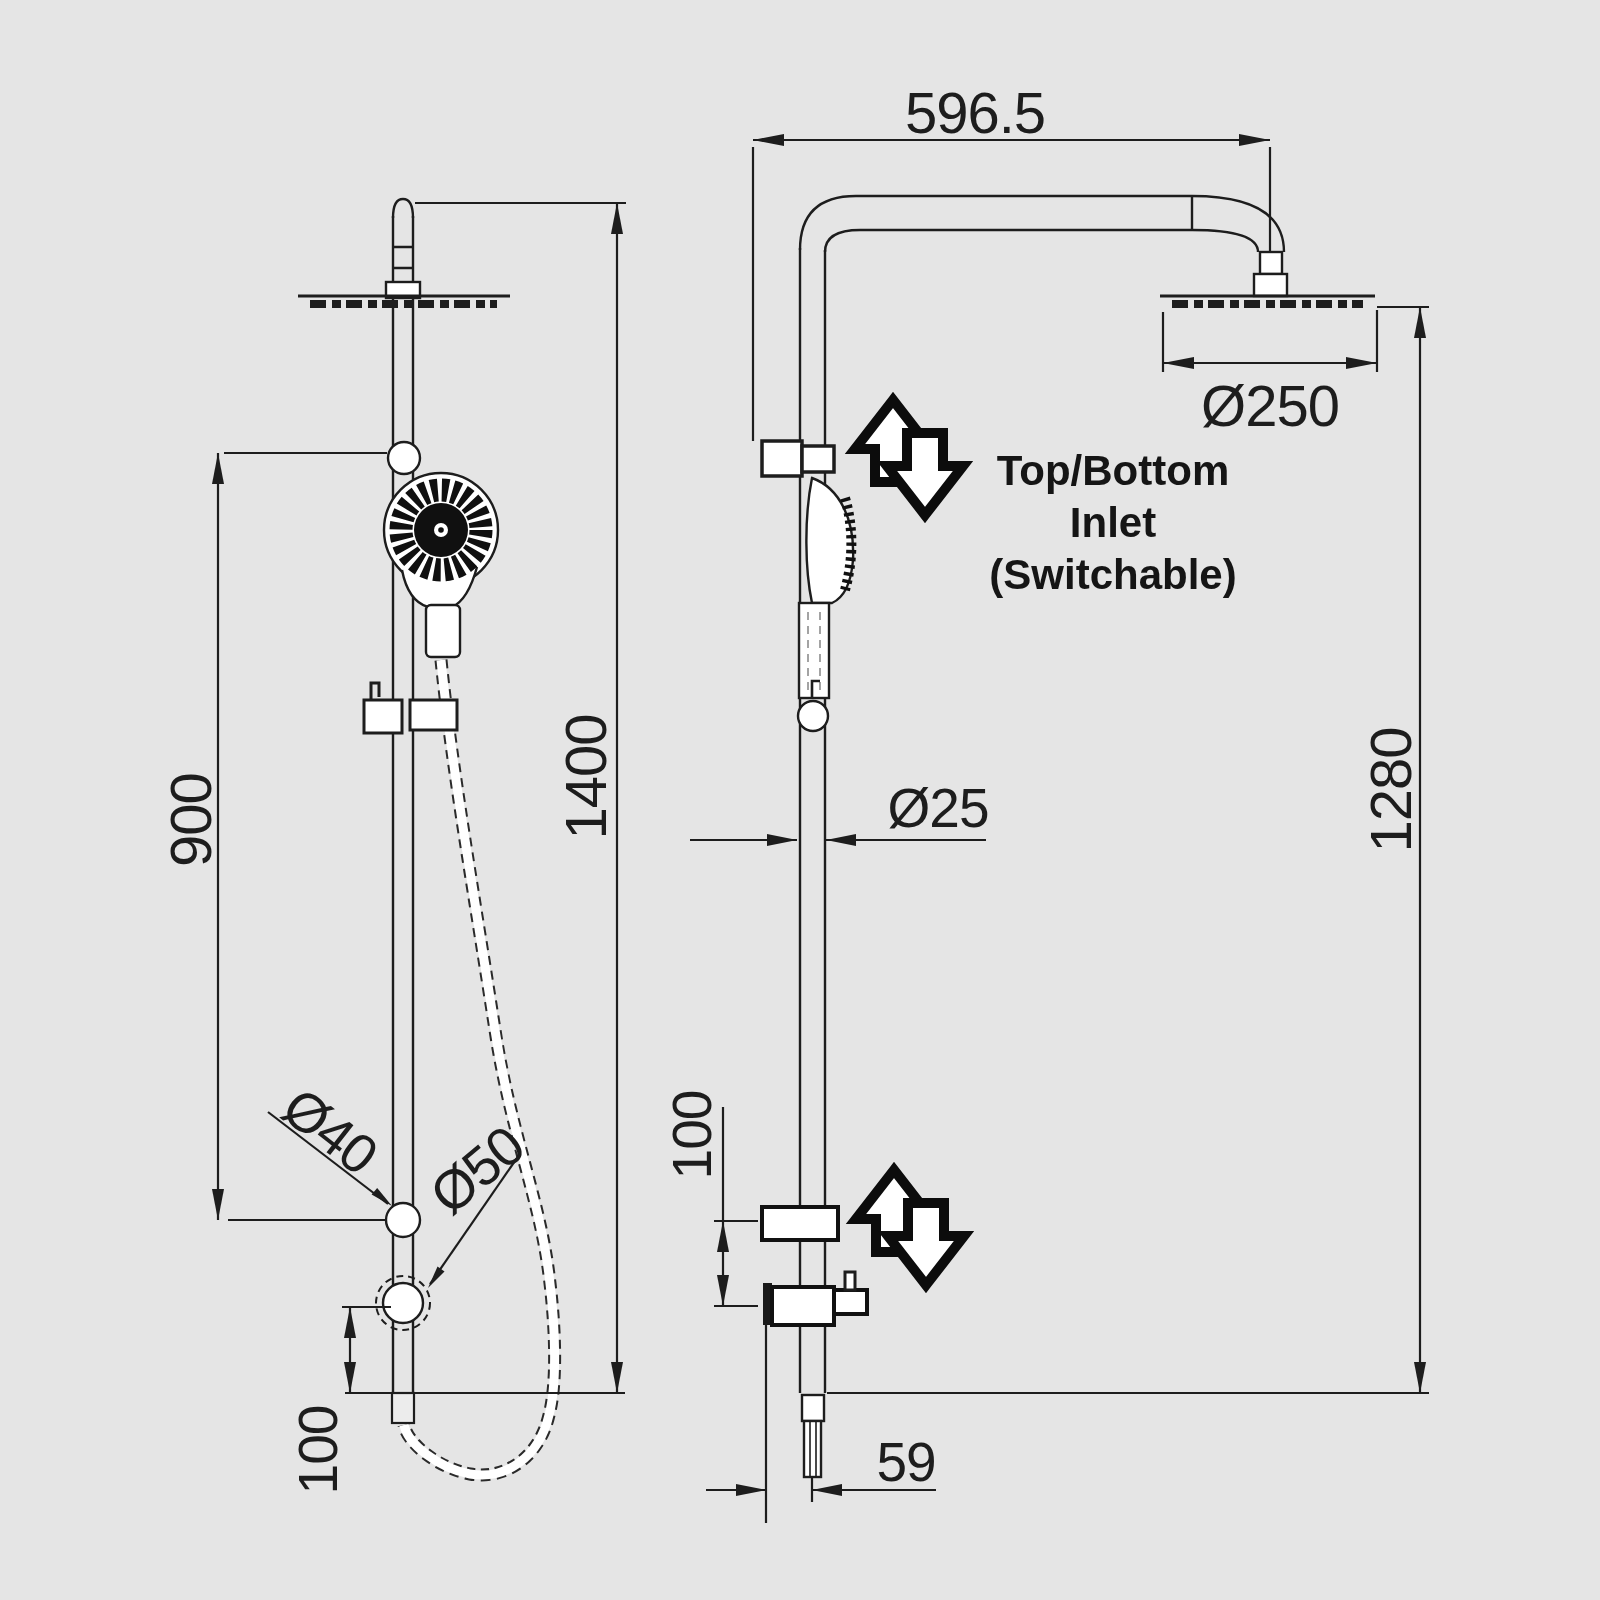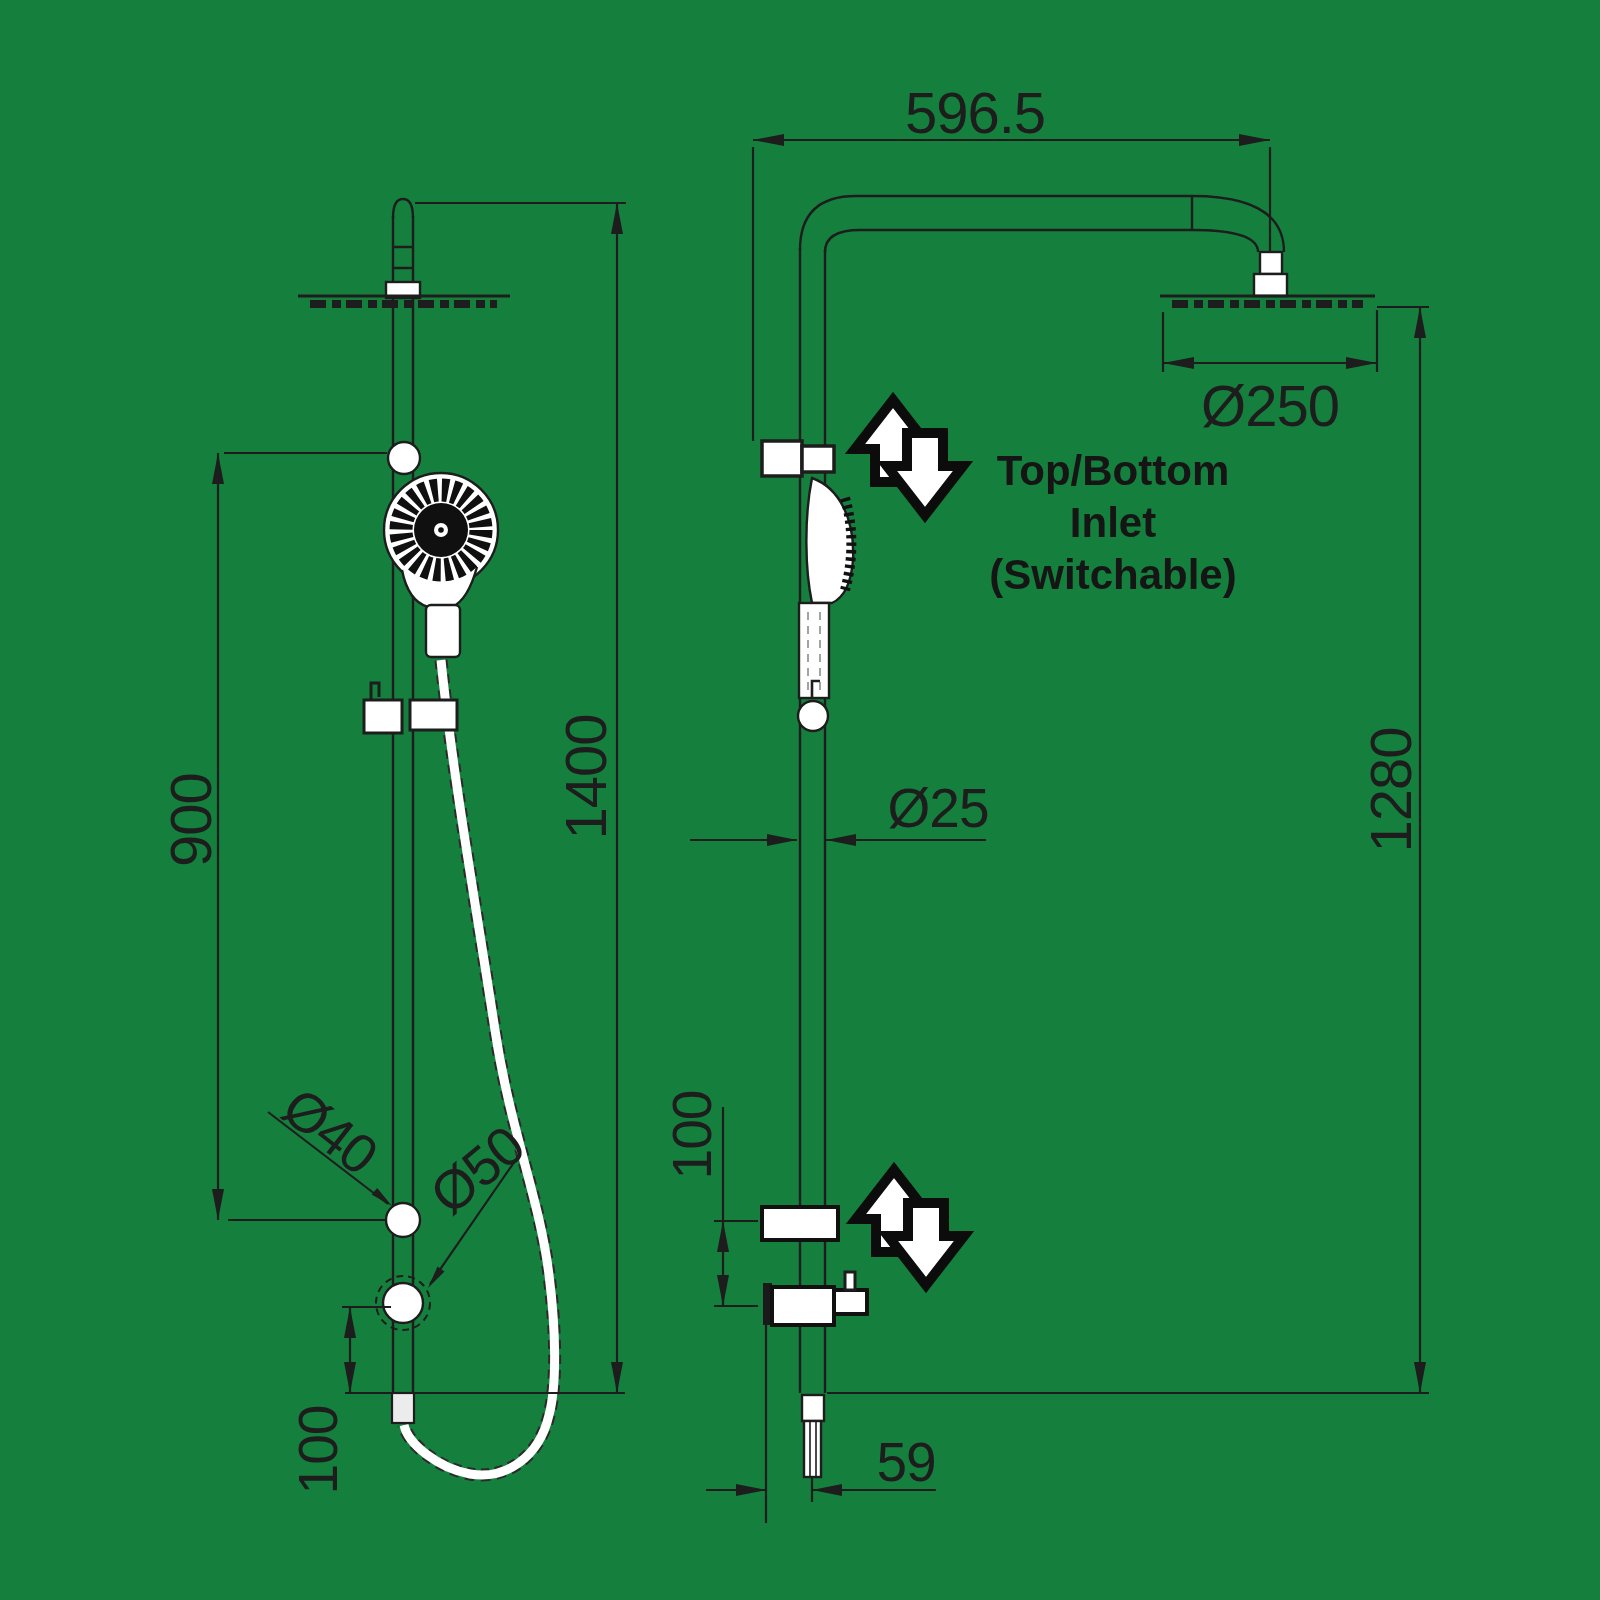--- a/index.html
+++ b/index.html
@@ -1,16 +1,16 @@
 <!DOCTYPE html>
 <html><head>
 <meta charset="utf-8">
 <style>
   html,body{margin:0;padding:0;background:#fff;}
-  .stage{width:1600px;height:1600px;background:#15803d;position:relative;font-family:"Liberation Sans",sans-serif;}
+  .stage{width:1600px;height:1600px;background:#e5e5e5;position:relative;font-family:"Liberation Sans",sans-serif;}
   svg{display:block;}
   text{font-family:"Liberation Sans","DejaVu Sans",sans-serif;fill:#1d1d1d;}
   .dim{font-size:58px;letter-spacing:-1px;}
   .dim-s{font-size:55px;letter-spacing:-1px;}
   .note{font-size:42px;font-weight:bold;fill:#151515;letter-spacing:0px;}
   .ln{stroke:#1d1d1d;stroke-width:2.2;fill:none;}
   .part{stroke:#1d1d1d;stroke-width:2.4;fill:none;}
   .partw{stroke:#1d1d1d;stroke-width:2.4;fill:#ffffff;}
   .bold{stroke:#111;stroke-width:4;fill:#ffffff;}
   .ah{fill:#1d1d1d;stroke:none;}

